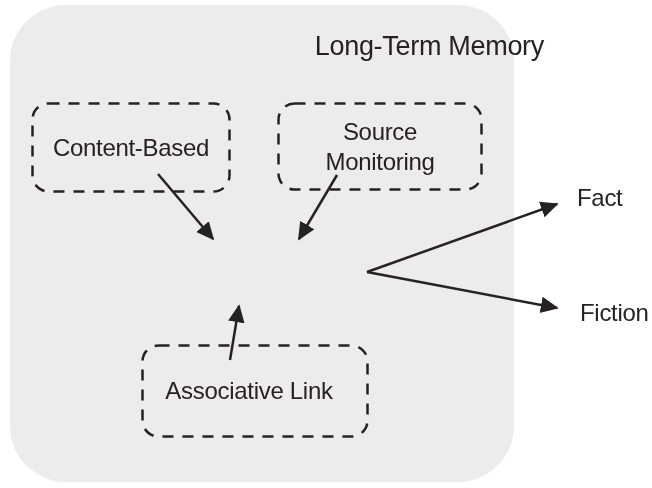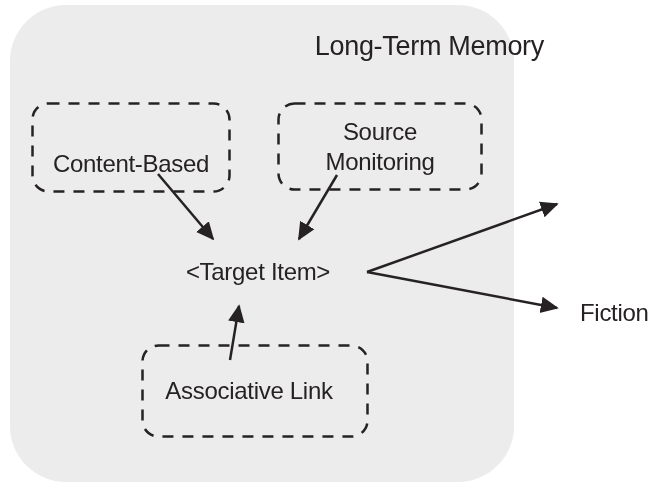--- a/index.html
+++ b/index.html
@@ -23,21 +23,21 @@
   }
   .diagram-title{
     position:absolute;left:10px;top:31px;width:534px;
     text-align:right;
     font-size:27px;letter-spacing:-0.3px;font-weight:400;
   }
   .node-label{
     position:absolute;display:flex;align-items:center;justify-content:center;
     text-align:center;font-size:24px;letter-spacing:-0.3px;line-height:30px;
   }
-  .lbl-content{left:32px;top:119px;width:198px;height:89px;align-items:center;}
+  .lbl-content{left:32px;top:103px;width:198px;height:89px;align-items:center;}
   .lbl-source{left:278px;top:103px;width:204px;height:87px;}
   .lbl-source .wrap{width:150px;}
   .lbl-target{left:158px;top:256px;width:200px;height:32px;}
   .lbl-assoc{left:136px;top:345px;width:226px;height:92px;}
   .outcome-label{position:absolute;font-size:24px;letter-spacing:-0.3px;}
   .lbl-fact{left:577px;top:184px;}
   .lbl-fiction{left:580px;top:299px;}
   svg.overlay{position:absolute;left:0;top:0;width:652px;height:488px;}
   svg.overlay .dashed-box{
     fill:none;stroke:var(--ink);stroke-width:2.5;
@@ -74,26 +74,24 @@
   </svg>
 
   <div class="node-label lbl-content">
     <span class="wrap">Content-Based</span>
   </div>
 
   <div class="node-label lbl-source">
     <span class="wrap">Source Monitoring</span>
   </div>
 
-  <div class="node-label lbl-target">
-    <span>&lt;Target Item&gt;</span>
-  </div>
 
   <div class="node-label lbl-assoc">
     <span class="wrap">
       <span>Associative Link</span><br>
     </span>
   </div>
 
+  <div class="outcome-label lbl-fact">Fact</div>
 
   <div class="outcome-label lbl-fiction">Fiction</div>
 
 </div>
 
 </body></html>

